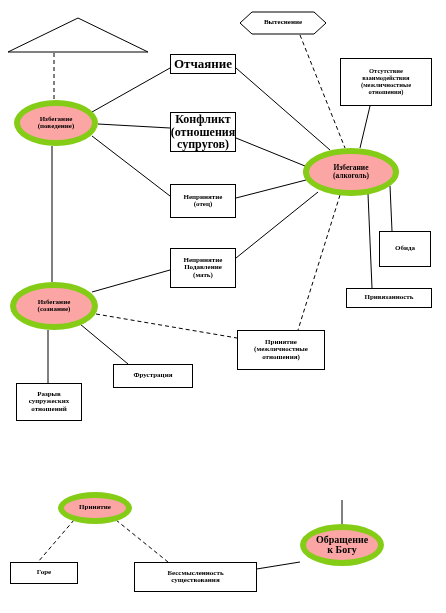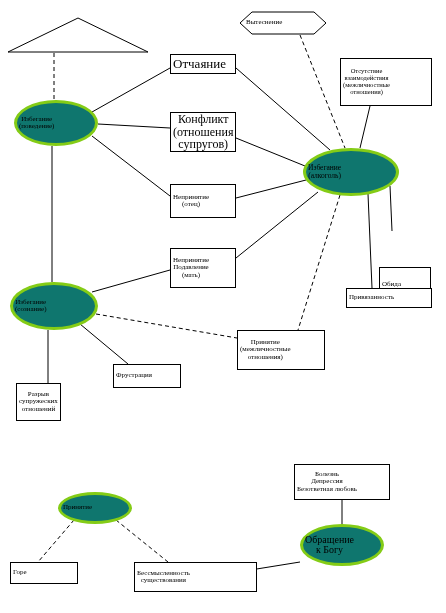--- a/index.html
+++ b/index.html
@@ -20,33 +20,34 @@
     left: 0;
     top: 0;
     width: 446px;
     height: 613px;
   }
   .node {
     position: absolute;
     box-sizing: border-box;
     display: flex;
     align-items: center;
-    justify-content: flex-start;
+    justify-content: center;
     text-align: center;
     color: #000000;
     z-index: 3;
+    font-weight: bold;
   }
   .node.rect {
     border: 1px solid #000000;
     background: #ffffff;
   }
   .node.ellipse {
-    border: 3px solid #84cc16;
+    border: 6px solid #84cc16;
     border-radius: 50%;
-    background: #0f766e;
+    background: #fca5a5;
   }
   .node.plain {
     background: transparent;
   }
   .node .lbl {
     display: block;
     line-height: 1.05;
     white-space: pre-line;
     padding: 0 2px;
   }
@@ -139,21 +140,21 @@
   <div class="node ellipse" style="left:303px; top:148px; width:96px; height:48px; font-size:7.5px;">
     <span class="lbl">Избегание
 (алкоголь)</span>
   </div>
 
   <div class="node rect" style="left:170px; top:184px; width:66px; height:34px; font-size:7px;">
     <span class="lbl">Непринятие
 (отец)</span>
   </div>
 
-  <div class="node rect" style="left:379px; top:231px; width:52px; height:36px; font-size:7px;margin-top:36px;">
+  <div class="node rect" style="left:379px; top:231px; width:52px; height:36px; font-size:7px;">
     <span class="lbl">Обида</span>
   </div>
 
   <div class="node rect" style="left:170px; top:248px; width:66px; height:40px; font-size:7px;">
     <span class="lbl">Непринятие
 Подавление
 (мать)</span>
   </div>
 
   <div class="node rect" style="left:346px; top:288px; width:86px; height:20px; font-size:7px;">
@@ -164,35 +165,30 @@
     <span class="lbl">Избегание
 (сознание)</span>
   </div>
 
   <div class="node rect" style="left:237px; top:330px; width:88px; height:40px; font-size:7px;">
     <span class="lbl">Принятие
 (межличностные
 отношения)</span>
   </div>
 
-  <div class="node rect" style="left:113px; top:364px; width:68px; height:24px; font-size:7px;">
+  <div class="node rect" style="left:113px; top:364px; width:80px; height:24px; font-size:7px;">
     <span class="lbl">Фрустрация</span>
   </div>
 
-  <div class="node rect" style="left:16px; top:383px; width:45px; height:38px; font-size:7px;">
+  <div class="node rect" style="left:16px; top:383px; width:66px; height:38px; font-size:7px;">
     <span class="lbl">Разрыв
 супружеских
 отношений</span>
   </div>
 
-  <div class="node rect" style="left:294px; top:464px; width:96px; height:36px; font-size:7px;">
-    <span class="lbl">Болезнь
-Депрессия
-Безответная  любовь</span>
-  </div>
 
   <div class="node ellipse" style="left:58px; top:492px; width:74px; height:32px; font-size:7px;">
     <span class="lbl">Принятие</span>
   </div>
 
   <div class="node ellipse" style="left:300px; top:524px; width:84px; height:42px; font-size:10px;">
     <span class="lbl">Обращение
 к Богу</span>
   </div>
 

